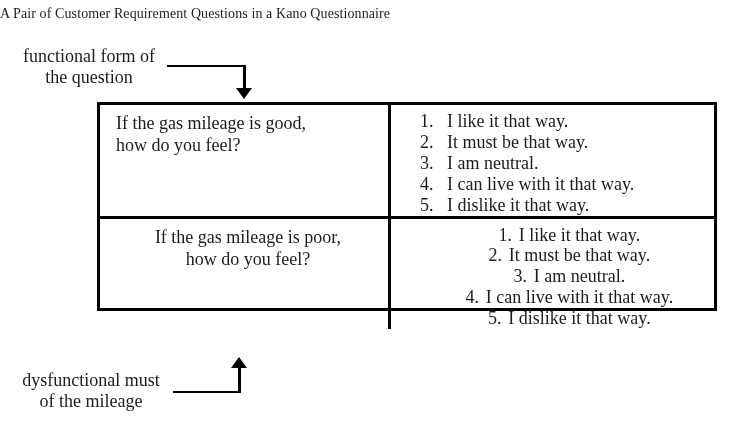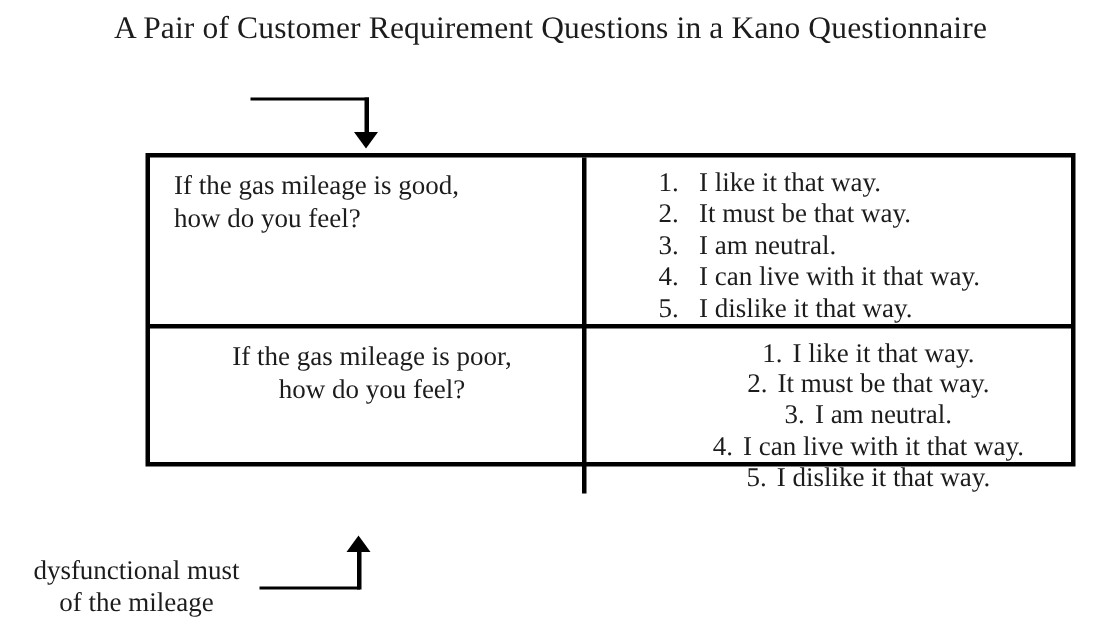--- a/index.html
+++ b/index.html
@@ -14,22 +14,21 @@
     background: #ffffff;
     font-family: "Liberation Serif", "DejaVu Serif", serif;
     color: #1c1c1c;
     overflow: hidden;
   }
   .title {
     position: absolute;
     top: 6px;
     left: 0;
     width: 100%;
-    text-align: center;
-    font-size: 21px;
+    font-size: 14px;
     letter-spacing: 0.1px;
     font-family: Liberation Serif, serif;
   }
   .side-label {
     position: absolute;
     font-size: 18px;
     line-height: 21px;
     text-align: center;
   }
   .func-label {
@@ -84,41 +83,43 @@
   .cell {
     box-sizing: border-box;
     font-size: 18px;
   }
   .q-cell {
     padding: 7px 8px 0 16px;
     line-height: 22px;
   }
   .opts-cell {
     border-left: 3px solid #000000;
-    padding: 6px 2px 0 48px;
+    padding: 6px 2px 0 29px;
     line-height: 20.9px;
   }
   .row2 {
     border-top: 3px solid #000000;
     text-align: center;
   }
   .opt-row { white-space: nowrap; }
   .opt-num {
     display: inline-block;
     width: 27px;
   }
 </style>
 </head>
 <body>
 
 <div class="canvas">
 
   <div class="title">A Pair of Customer Requirement Questions in a Kano Questionnaire</div>
 
   <div class="side-label func-label">
+    <div>functional form of</div>
+    <div>the question</div>
   </div>
 
   <div class="conn conn-top-h"></div>
   <div class="conn conn-top-v"></div>
   <div class="arrowhead arrow-down"></div>
 
   <div class="ktable">
 
     <div class="cell q-cell">
       <div>If the gas mileage is good,</div>

